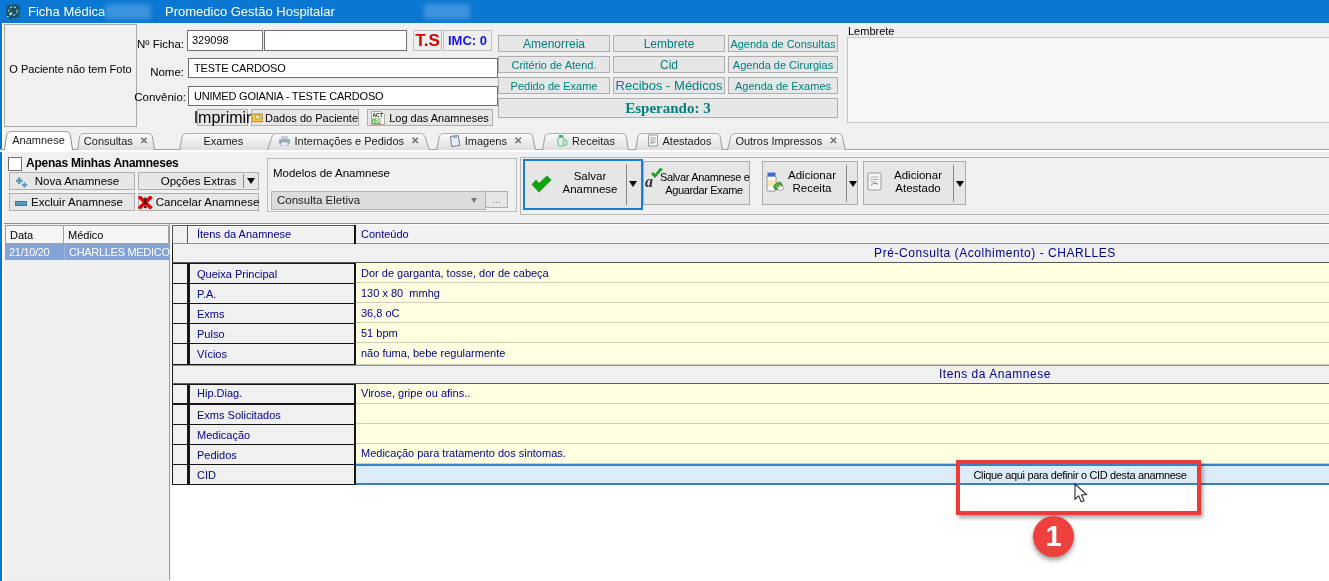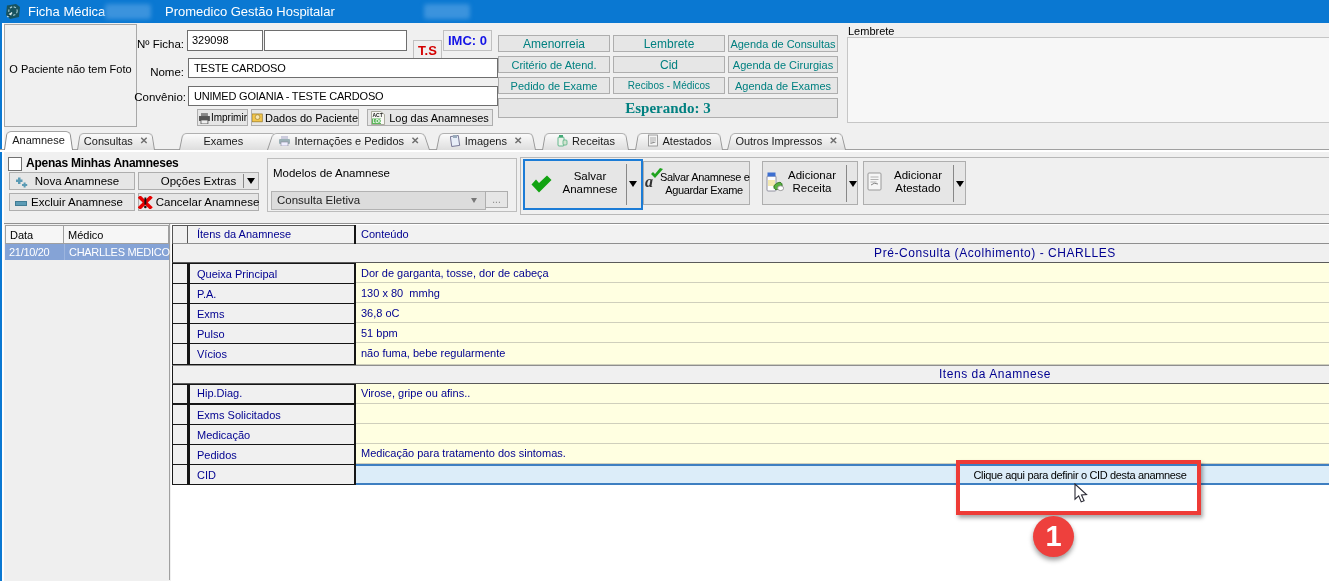--- a/index.html
+++ b/index.html
@@ -31,26 +31,26 @@
 
 <div class="abs" style="left:4px;top:24px;width:131px;height:101px;background:#f0f0f0;border:1px solid #a8a8a8;"></div>
 <div class="abs" style="left:4px;top:63px;width:133px;text-align:center;font-size:11px;color:#000;">O Paciente não tem Foto</div>
 
 <div class="abs" style="left:60px;top:38px;width:124px;text-align:right;font-size:11.5px;">Nº Ficha:</div>
 <div class="abs" style="left:60px;top:66px;width:124px;text-align:right;font-size:11.5px;">Nome:</div>
 <div class="abs" style="left:60px;top:91px;width:126px;text-align:right;font-size:11.5px;">Convênio:</div>
 
 <div class="abs" style="left:187px;top:30px;width:70px;height:19px;background:#fff;border:1px solid #6e6e6e;font-size:11px;line-height:19px;padding-left:4px;">329098</div>
 <div class="abs" style="left:264px;top:30px;width:141px;height:19px;background:#fff;border:1px solid #6e6e6e;"></div>
-<div class="abs" style="left:413px;top:30px;width:27px;height:19px;background:#efefef;border:1px solid #c0c0c0;text-align:center;font-size:13px;line-height:19px;font-weight:bold;color:#d40000;margin-top:10px;">T.S</div>
+<div class="abs" style="left:413px;top:30px;width:27px;height:19px;background:#efefef;border:1px solid #c0c0c0;text-align:center;font-size:17px;line-height:19px;font-weight:bold;color:#d40000;">T.S</div>
 <div class="abs" style="left:443px;top:30px;width:47px;height:19px;background:#efefef;border:1px solid #c0c0c0;text-align:center;font-size:13px;line-height:19px;font-weight:bold;color:#1414e6;">IMC: 0</div>
 <div class="abs" style="left:188px;top:58px;width:303px;height:18px;background:#fff;border:1px solid #6e6e6e;font-size:11px;letter-spacing:-0.2px;line-height:18px;padding-left:5px;">TESTE CARDOSO</div>
 <div class="abs" style="left:188px;top:86px;width:303px;height:18px;background:#fff;border:1px solid #6e6e6e;font-size:11px;letter-spacing:-0.2px;line-height:18px;padding-left:5px;">UNIMED GOIANIA - TESTE CARDOSO</div>
 
-<div class="abs btn" style="left:197px;top:109px;width:51px;height:17px;font-size:10px;">
+<div class="abs btn" style="left:197px;top:109px;width:51px;height:17px;font-size:16px;">
   <svg width="13" height="12" viewBox="0 0 13 12" style="margin-right:0px;">
       <rect x="1" y="4" width="11" height="5" fill="#555"></rect>
       <rect x="3" y="1" width="7" height="3" fill="#888"></rect>
       <rect x="3" y="8" width="7" height="4" fill="#eee" stroke="#555" stroke-width="0.8"></rect>
     </svg>Imprimir</div>
 <div class="abs btn" style="left:251px;top:109px;width:108px;height:17px;font-size:11px;">
   <svg width="14" height="13" viewBox="0 0 14 13" style="margin-right:2px;">
       <rect x="0" y="2" width="13" height="10" fill="#f3c64c" stroke="#8a6d1d" stroke-width="0.8"></rect>
       <circle cx="7" cy="6" r="3" fill="#f7e6b3" stroke="#8a6d1d" stroke-width="0.7"></circle>
     </svg>Dados do Paciente</div>
@@ -62,21 +62,21 @@
       <text x="1.8" y="12.3" font-size="4.6" font-weight="bold" fill="#fff" font-family="Liberation Sans">LOG</text>
     </svg>Log das Anamneses</div>
 
 <div class="abs btn teal" style="left:498px;top:35px;width:112px;height:17px;font-size:12px;">Amenorreia</div>
 <div class="abs btn teal" style="left:613px;top:35px;width:112px;height:17px;font-size:12px;">Lembrete</div>
 <div class="abs btn teal" style="left:728px;top:35px;width:110px;height:17px;font-size:11px;">Agenda de Consultas</div>
 <div class="abs btn teal" style="left:498px;top:56px;width:112px;height:17px;font-size:11px;">Critério de Atend.</div>
 <div class="abs btn teal" style="left:613px;top:56px;width:112px;height:17px;font-size:12px;">Cid</div>
 <div class="abs btn teal" style="left:728px;top:56px;width:110px;height:17px;font-size:11px;">Agenda de Cirurgias</div>
 <div class="abs btn teal" style="left:498px;top:77px;width:112px;height:17px;font-size:11px;">Pedido de Exame</div>
-<div class="abs btn teal" style="left:613px;top:77px;width:112px;height:17px;font-size:10px;">Recibos - Médicos</div>
+<div class="abs btn teal" style="left:613px;top:77px;width:112px;height:17px;font-size:13px;">Recibos - Médicos</div>
 <div class="abs btn teal" style="left:728px;top:77px;width:110px;height:17px;font-size:11px;">Agenda de Exames</div>
 <div class="abs btn teal" style="left:498px;top:98px;width:340px;height:20px;font-size:15px;font-weight:bold;font-family:'Liberation Serif',serif;">Esperando: 3</div>
 
 <div class="abs" style="left:848px;top:25px;font-size:11px;">Lembrete</div>
 <div class="abs" style="left:847px;top:37px;width:482px;height:84px;background:#f7f7f7;border:1px solid #c6c6c6;border-right:none;"></div>
 
 <style>
  .tab{position:absolute;top:131px;height:19px;z-index:2;
       display:flex;align-items:center;justify-content:center;font-size:11px;color:#1a1a1a;}
  .tab::before{content:'';position:absolute;left:0;top:0;right:0;bottom:0;border:1px solid #989898;border-bottom:none;

